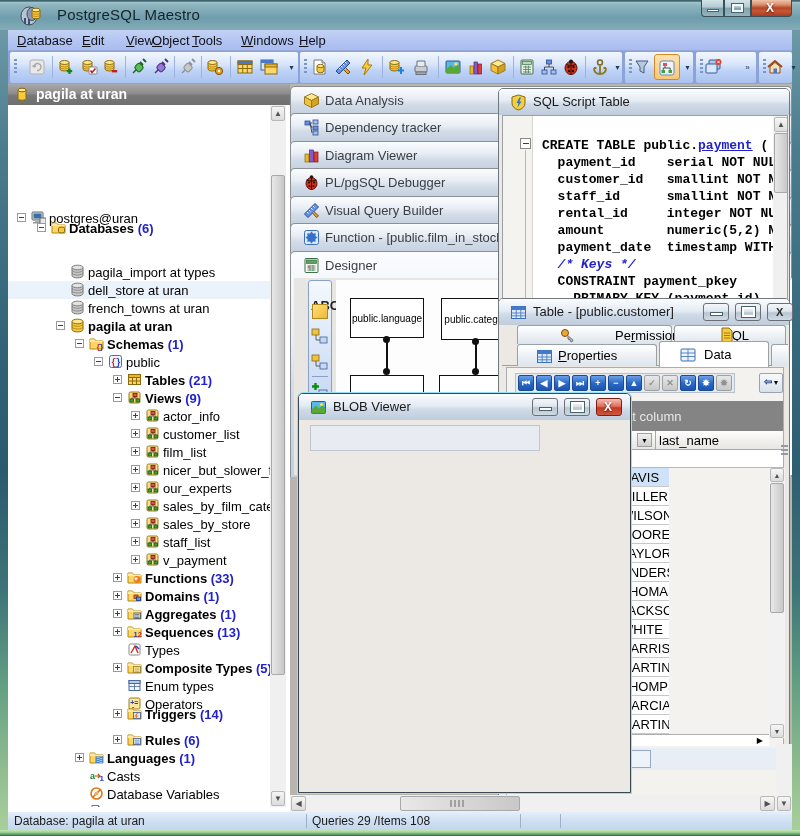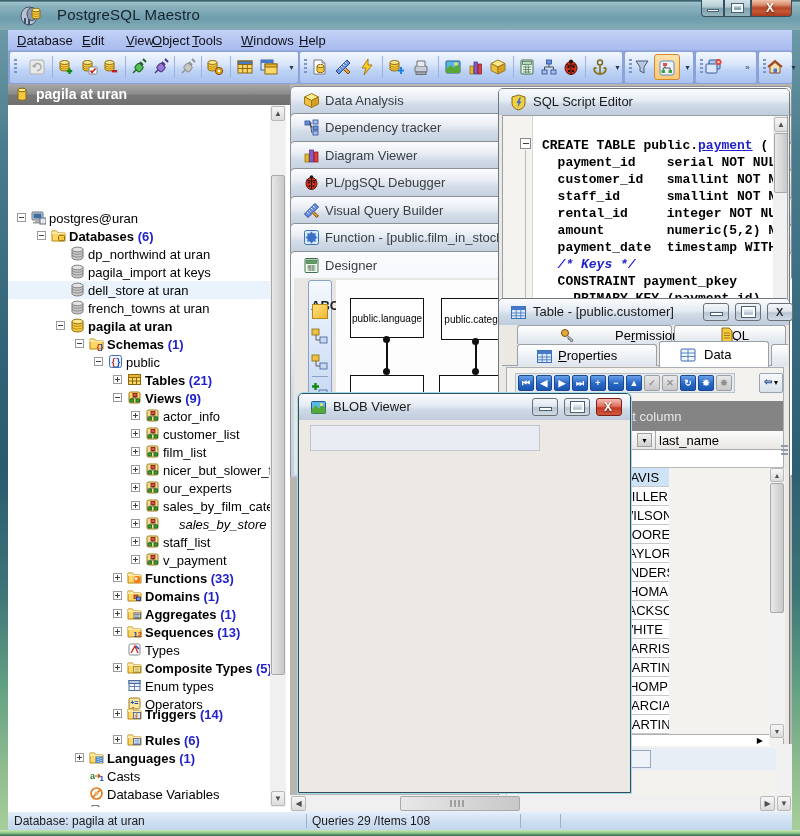--- a/index.html
+++ b/index.html
@@ -367,21 +367,21 @@
    </div>
  </div>
 </div>
 
 <div class="child" id="sqlwin" style="left:208px;top:4px;width:292px;height:290px;">
  <div class="ttl">
           <div class="cicon"><svg width="17" height="17" viewBox="0 0 17 17" xmlns="http://www.w3.org/2000/svg">
               <path d="M8.5 1 L15 3 L15 9 Q15 14 8.5 16 Q2 14 2 9 L2 3 Z" fill="#f0d040" stroke="#8a6a10"></path>
               <path d="M9.5 3.5 L6.5 9 L8.5 9 L7.5 13.5 L11.5 7.5 L9.5 7.5 L11 3.5 Z" fill="#3a70c8"></path>
             </svg></div>
-          <div class="ct">SQL Script Editor</div>
+          <div class="ct">SQL Script Table</div>
         </div>
  <div style="position:absolute;left:3px;top:26px;width:286px;height:261px;background:#fff;border:1px solid #9aa0a6;overflow:hidden;">
    <div style="position:absolute;left:0;top:0;width:30px;height:100%;background:#f4f3f0;border-right:1px solid #d8d6d0;"></div>
    <div style="position:absolute;left:17px;top:22px;width:11px;height:11px;border:1px solid #8a8a8a;background:#fff;"></div>
    <div style="position:absolute;left:19.5px;top:27px;width:6px;height:1px;background:#404040;"></div>
    <div style="position:absolute;left:22px;top:34px;width:1px;height:180px;background:#b8b8b8;"></div>
    <pre class="sql" style="left:39px;top:21px;">CREATE TABLE public.<span style="color:#2222cc;text-decoration:underline;">payment</span> (
   payment_id    serial NOT NULL,
   customer_id   smallint NOT NULL,
   staff_id      smallint NOT NULL,
@@ -664,45 +664,37 @@
           <div class="ebox " style="left:9px;"></div>
           <div class="tico" style="left:23px;"><svg width="15" height="15" viewBox="0 0 15 15" xmlns="http://www.w3.org/2000/svg">
               <rect x="1" y="2" width="11" height="8" rx="1" fill="#dcdcdc" stroke="#5a6a7a"></rect>
               <rect x="2.5" y="3.5" width="8" height="5" fill="#3a6ea5"></rect>
               <rect x="4" y="10" width="5" height="2" fill="#b0b0b0"></rect>
               <rect x="2" y="12" width="9" height="1.5" fill="#9a9a9a"></rect>
               <rect x="9" y="8" width="6" height="6" fill="#e8e8e8" stroke="#5a6a7a"></rect>
             </svg></div>
           <span class="lbl" style="left:41px;">postgres@uran</span>
         </div>
-<div class="trow" style="top:122px;">
+<div class="trow" style="top:114px;">
           <div class="ebox " style="left:29px;"></div>
           <div class="tico" style="left:43px;"><svg width="15" height="15" viewBox="0 0 15 15" xmlns="http://www.w3.org/2000/svg">
               <path d="M1 4 L1 13 L14 13 L14 5 L7 5 L5.5 3 L1 3 Z" fill="#ffd766" stroke="#b8860b" stroke-width="1"></path>
               <path d="M1 6 L14 6 L14 5 L7 5 L5.5 3.5 L1 3.5 Z" fill="#ffe9a8"></path>
               <ellipse cx="10.5" cy="8.5" rx="3" ry="1.4" fill="#f5c63f" stroke="#8a6a10"></ellipse>
               <path d="M7.5 8.5 L7.5 11.5 A3 1.4 0 0 0 13.5 11.5 L13.5 8.5" fill="#f5c63f" stroke="#8a6a10"></path>
             </svg></div>
           <span class="lbl" style="left:61px;"><b>Databases</b>&nbsp;<b class="cnt">(6)</b></span>
         </div>
-<div class="trow" style="top:140px;">
-          <div class="tico" style="left:62px;"><svg width="15" height="15" viewBox="0 0 15 15" xmlns="http://www.w3.org/2000/svg">
-              <path d="M2 3.5 L2 11.5 A5 2.2 0 0 0 13 11.5 L13 3.5 Z" fill="#c9c9c9" stroke="#7a7a7a" stroke-width="1"></path>
-              <ellipse cx="7.5" cy="3.5" rx="5.5" ry="2.3" fill="#e3e3e3" stroke="#7a7a7a" stroke-width="1"></ellipse>
-              <path d="M2 6 A5.5 2.3 0 0 0 13 6 M2 8.7 A5.5 2.3 0 0 0 13 8.7" fill="none" stroke="#7a7a7a" stroke-width="0.8"></path>
-            </svg></div>
-          <span class="lbl" style="left:80px;">dp_northwind at uran</span>
-        </div>
 <div class="trow" style="top:158px;">
           <div class="tico" style="left:62px;"><svg width="15" height="15" viewBox="0 0 15 15" xmlns="http://www.w3.org/2000/svg">
               <path d="M2 3.5 L2 11.5 A5 2.2 0 0 0 13 11.5 L13 3.5 Z" fill="#c9c9c9" stroke="#7a7a7a" stroke-width="1"></path>
               <ellipse cx="7.5" cy="3.5" rx="5.5" ry="2.3" fill="#e3e3e3" stroke="#7a7a7a" stroke-width="1"></ellipse>
               <path d="M2 6 A5.5 2.3 0 0 0 13 6 M2 8.7 A5.5 2.3 0 0 0 13 8.7" fill="none" stroke="#7a7a7a" stroke-width="0.8"></path>
             </svg></div>
-          <span class="lbl" style="left:80px;">pagila_import at keys</span>
+          <span class="lbl" style="left:80px;">pagila_import at types</span>
         </div>
 <div class="trow" style="top:176px;">
           <div style="position:absolute;left:0;top:0;width:262px;height:18px;background:#eaf3fb;"></div>
           <div class="tico" style="left:62px;"><svg width="15" height="15" viewBox="0 0 15 15" xmlns="http://www.w3.org/2000/svg">
               <path d="M2 3.5 L2 11.5 A5 2.2 0 0 0 13 11.5 L13 3.5 Z" fill="#c9c9c9" stroke="#7a7a7a" stroke-width="1"></path>
               <ellipse cx="7.5" cy="3.5" rx="5.5" ry="2.3" fill="#e3e3e3" stroke="#7a7a7a" stroke-width="1"></ellipse>
               <path d="M2 6 A5.5 2.3 0 0 0 13 6 M2 8.7 A5.5 2.3 0 0 0 13 8.7" fill="none" stroke="#7a7a7a" stroke-width="0.8"></path>
             </svg></div>
           <span class="lbl" style="left:80px;">dell_store at uran</span>
         </div>
@@ -830,21 +822,21 @@
         </div>
 <div class="trow" style="top:410px;">
           <div class="ebox plus" style="left:123px;"></div>
           <div class="tico" style="left:137px;"><svg width="15" height="15" viewBox="0 0 15 15" xmlns="http://www.w3.org/2000/svg">
               <rect x="2" y="2" width="11" height="11" rx="1.5" fill="#fae28a" stroke="#9a7a20"></rect>
               <rect x="6" y="3.5" width="4" height="3" fill="#e05050" stroke="#801010" stroke-width="0.8"></rect>
               <rect x="3" y="9" width="3.5" height="3" fill="#40a040" stroke="#106010" stroke-width="0.8"></rect>
               <rect x="9" y="9" width="3.5" height="3" fill="#40a040" stroke="#106010" stroke-width="0.8"></rect>
               <path d="M8 6.5 L8 8 M4.8 9 L4.8 8 L10.8 8 L10.8 9" stroke="#404040" fill="none" stroke-width="0.8"></path>
             </svg></div>
-          <span class="lbl" style="left:171px;font-style:italic;">sales_by_store</span>
+          <span class="lbl" style="left:155px;">sales_by_store</span>
         </div>
 <div class="trow" style="top:428px;">
           <div class="ebox plus" style="left:123px;"></div>
           <div class="tico" style="left:137px;"><svg width="15" height="15" viewBox="0 0 15 15" xmlns="http://www.w3.org/2000/svg">
               <rect x="2" y="2" width="11" height="11" rx="1.5" fill="#fae28a" stroke="#9a7a20"></rect>
               <rect x="6" y="3.5" width="4" height="3" fill="#e05050" stroke="#801010" stroke-width="0.8"></rect>
               <rect x="3" y="9" width="3.5" height="3" fill="#40a040" stroke="#106010" stroke-width="0.8"></rect>
               <rect x="9" y="9" width="3.5" height="3" fill="#40a040" stroke="#106010" stroke-width="0.8"></rect>
               <path d="M8 6.5 L8 8 M4.8 9 L4.8 8 L10.8 8 L10.8 9" stroke="#404040" fill="none" stroke-width="0.8"></path>
             </svg></div>

